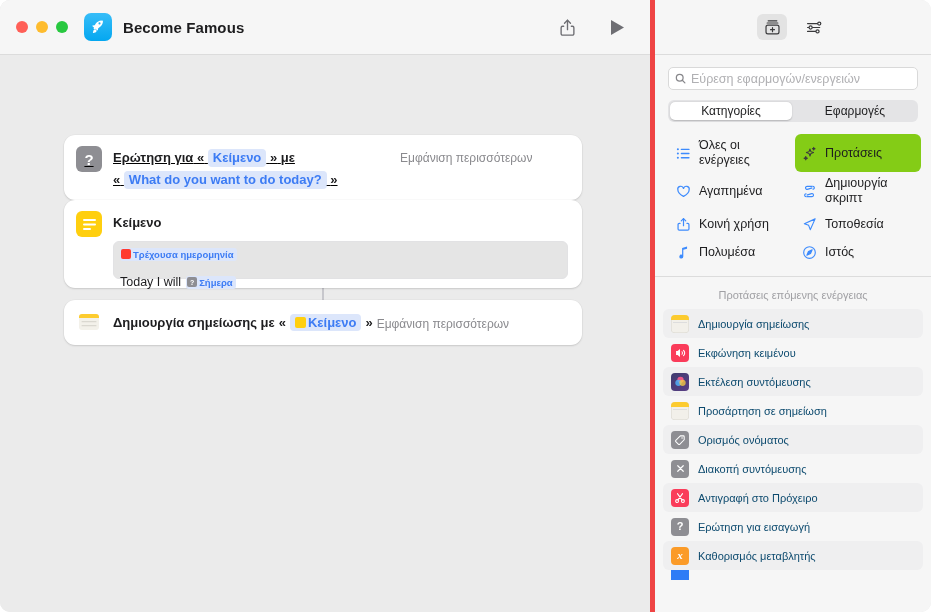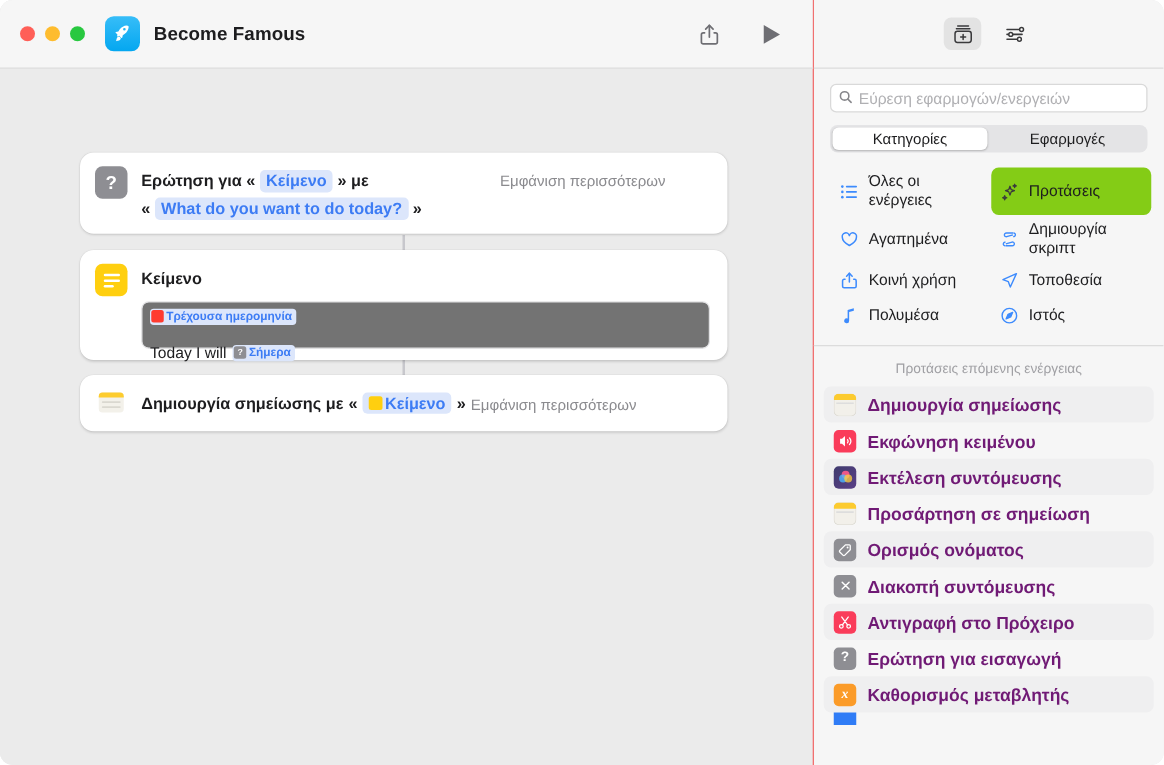--- a/index.html
+++ b/index.html
@@ -77,21 +77,21 @@
   .conn2 { top: 233px; height: 18px; }
 
   .card {
     position: absolute;
     left: 64px;
     width: 518px;
     background: #ffffff;
     border-radius: 11px;
     box-shadow: 0 1px 2px rgba(0,0,0,.13), 0 0 0 .5px rgba(0,0,0,.04);
   }
-  .card1 { top: 67px; height: 65px; }
+  .card1 { top: 80px; height: 65px; text-decoration: underline; }
   .card2 { top: 145px; height: 88px; }
   .card3 { top: 245px; height: 45px; }
 
   .card-row {
     display: flex;
     align-items: flex-start;
     padding: 11px 12px 0 12px;
   }
   .ico {
     width: 26px; height: 26px;
@@ -131,21 +131,21 @@
     white-space: nowrap;
     padding-top: 3px;
   }
   .card1 .show-more { position: absolute; left: 336px; top: 13px; }
 
   .card2-title { font-size: 13px; font-weight: bold; color: #1d1d1f; padding-top: 4px; }
   .text-field {
     position: absolute;
     left: 49px; top: 41px;
     width: 455px; height: 38px;
-    background: #737373;
+    background: #e5e5e5;
     border: 1px solid #e2e2e4;
     border-radius: 6px;
     padding: 3px 6px;
   }
   .chip {
     display: inline-flex; align-items: center;
     background: #dce6fb; color: #3d7cf4;
     border-radius: 3px; padding: 0 3px 0 1px;
     font-size: 9.5px; font-weight: bold;
     line-height: 13px;
@@ -173,21 +173,21 @@
     display: inline-flex; align-items: center; gap: 2px;
     background: #dce6fb; color: #3d7cf4; font-weight: bold;
     border-radius: 4px; padding: 1px 5px;
   }
   .token-note .mini { width: 11px; height: 11px; border-radius: 2px; background: #ffcf0f; }
 
   
   .right-pane {
     width: 281px; height: 612px;
     background: #f6f6f6;
-    border-left: 1px solid #ef4444;
+    border-left: 5px solid #ef4444;
     display: flex; flex-direction: column;
   }
   .r-toolbar {
     height: 55px;
     border-bottom: 1px solid #dcdcdc;
     display: flex; align-items: center; justify-content: center;
     gap: 12px;
     flex: 0 0 auto;
   }
   .r-tb-btn {
@@ -261,21 +261,21 @@
     padding: 12px 0 8px 0;
   }
   .sugg-list { padding: 0 8px; overflow: hidden; flex: 1 1 auto; }
   .sugg-item {
     display: flex; align-items: center; gap: 9px;
     height: 29px;
     padding: 0 8px;
     border-radius: 6px;
   }
   .sugg-item.alt { background: #efeff0; }
-  .sugg-label { font-size: 14px; color: #701a75; font-weight: bold; }
+  .sugg-label { font-size: 11px; color: #0c4a6e; }
   .sq {
     width: 18px; height: 18px; border-radius: 4px;
     flex: 0 0 auto;
     display: flex; align-items: center; justify-content: center;
     position: relative;
     overflow: hidden;
   }
   .sq-note { background: #f2f0ea; box-shadow: inset 0 0 0 .5px #d7d5cd; }
   .sq-note::before {
     content:""; position:absolute; top:0; left:0; right:0; height:5px;

